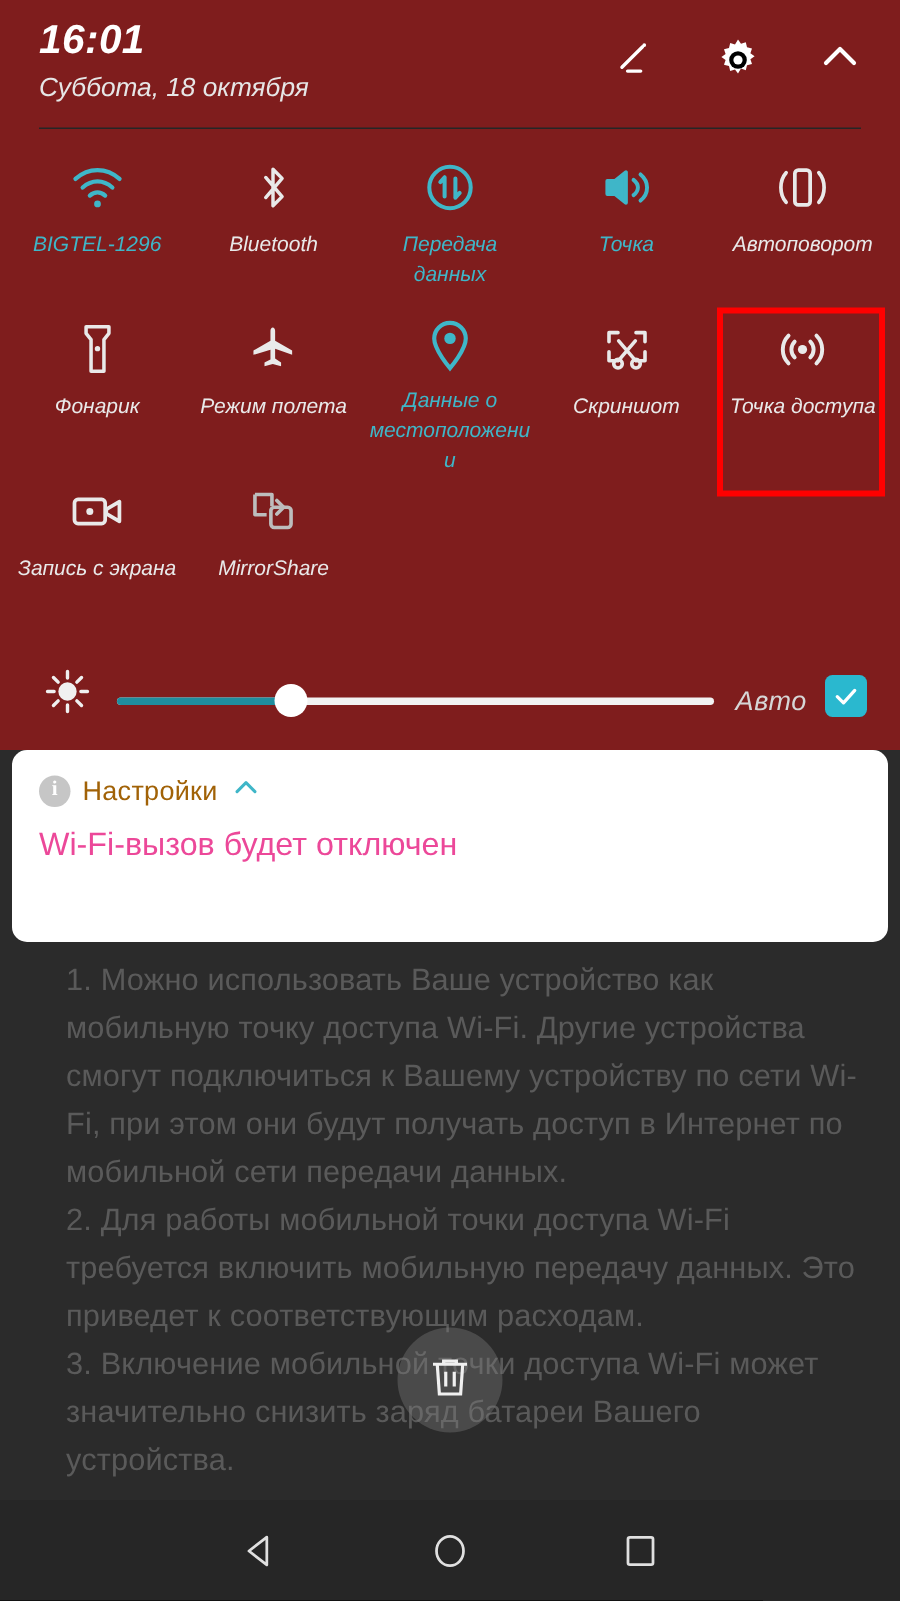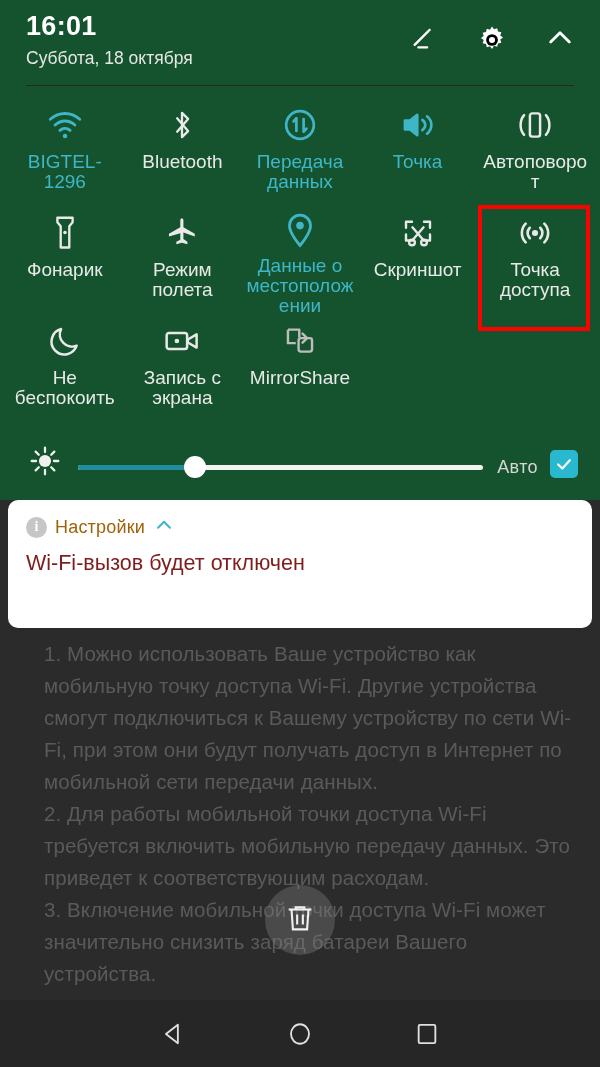--- a/index.html
+++ b/index.html
@@ -38,22 +38,23 @@
     border-radius: 50%;
     background: rgba(125,125,125,.38);
     display: flex; align-items: center; justify-content: center;
   }
 
   
   .shade {
     position: absolute;
     left: 0; top: 0;
     width: 600px; height: 500px;
-    background: #14532d;
+    background: #7f1d1d;
     z-index: 5;
+    font-style: italic;
   }
 
   
   .qs-header {
     position: relative;
     height: 86px;
     padding: 10px 22px 0 26px;
   }
   .clock {
     color: #fff; font-size: 27px; font-weight: bold;
@@ -85,21 +86,21 @@
     display: flex; flex-direction: column;
     align-items: center;
     padding-top: 10px;
   }
   .tile .ticon {
     height: 42px; width: 48px;
     display: flex; align-items: center; justify-content: center;
   }
   .tile .tlabel {
     margin-top: 6px;
-    font-size: 19px;
+    font-size: 14px;
     line-height: 20px;
     text-align: center;
     color: #e9e9e9;
     max-width: 112px;
     word-break: break-word;
   }
   .tile.on .tlabel { color: #3fb6c8; }
 
   
   .highlight {
@@ -170,21 +171,21 @@
     background: #c6c6c6;
     color: #fff; font-size: 14px; font-weight: bold;
     display: flex; align-items: center; justify-content: center;
     font-family: "Liberation Serif", serif;
   }
   .notif-app {
     color: #a16207; font-size: 18px; letter-spacing: .2px;
   }
   .notif-title {
     margin-top: 9px;
-    color: #7f1d1d; font-size: 21.5px; line-height: 28px;
+    color: #ec4899; font-size: 21.5px; line-height: 28px;
   }
   .notif-body {
     margin-top: 4px;
     color: #8a8a8a; font-size: 19.5px; line-height: 26px;
     white-space: nowrap; overflow: hidden;
   }
 
   
   .navbar {
     position: absolute;
@@ -351,28 +352,20 @@
             <circle cx="12" cy="11" r="2.1" fill="#e9e9e9" stroke="none"></circle>
             <path d="M8.4 14.6a5.1 5.1 0 010-7.2"></path>
             <path d="M15.6 7.4a5.1 5.1 0 010 7.2"></path>
             <path d="M5.6 17.4A9.1 9.1 0 015.6 4.6"></path>
             <path d="M18.4 4.6a9.1 9.1 0 010 12.8"></path>
           </svg>
         </span>
         <span class="tlabel">Точка доступа</span>
       </div>
 
-      <div class="tile">
-        <span class="ticon">
-          <svg width="34" height="34" viewBox="0 0 24 24" fill="none" stroke="#e9e9e9" stroke-width="1.8" stroke-linejoin="round">
-            <path d="M20.2 15.3A8.6 8.6 0 019.2 3.6a9.1 9.1 0 1011 11.7z"></path>
-          </svg>
-        </span>
-        <span class="tlabel">Не беспокоить</span>
-      </div>
 
       <div class="tile">
         <span class="ticon">
           <svg width="38" height="28" viewBox="0 0 26 18" fill="none" stroke="#e9e9e9" stroke-width="1.7" stroke-linejoin="round">
             <rect x="2.5" y="3.5" width="14" height="11" rx="1.6"></rect>
             <path d="M17 8l6-3.5v9L17 10z"></path>
             <circle cx="9.5" cy="9" r="1.6" fill="#e9e9e9" stroke="none"></circle>
           </svg>
         </span>
         <span class="tlabel">Запись с экрана</span>

